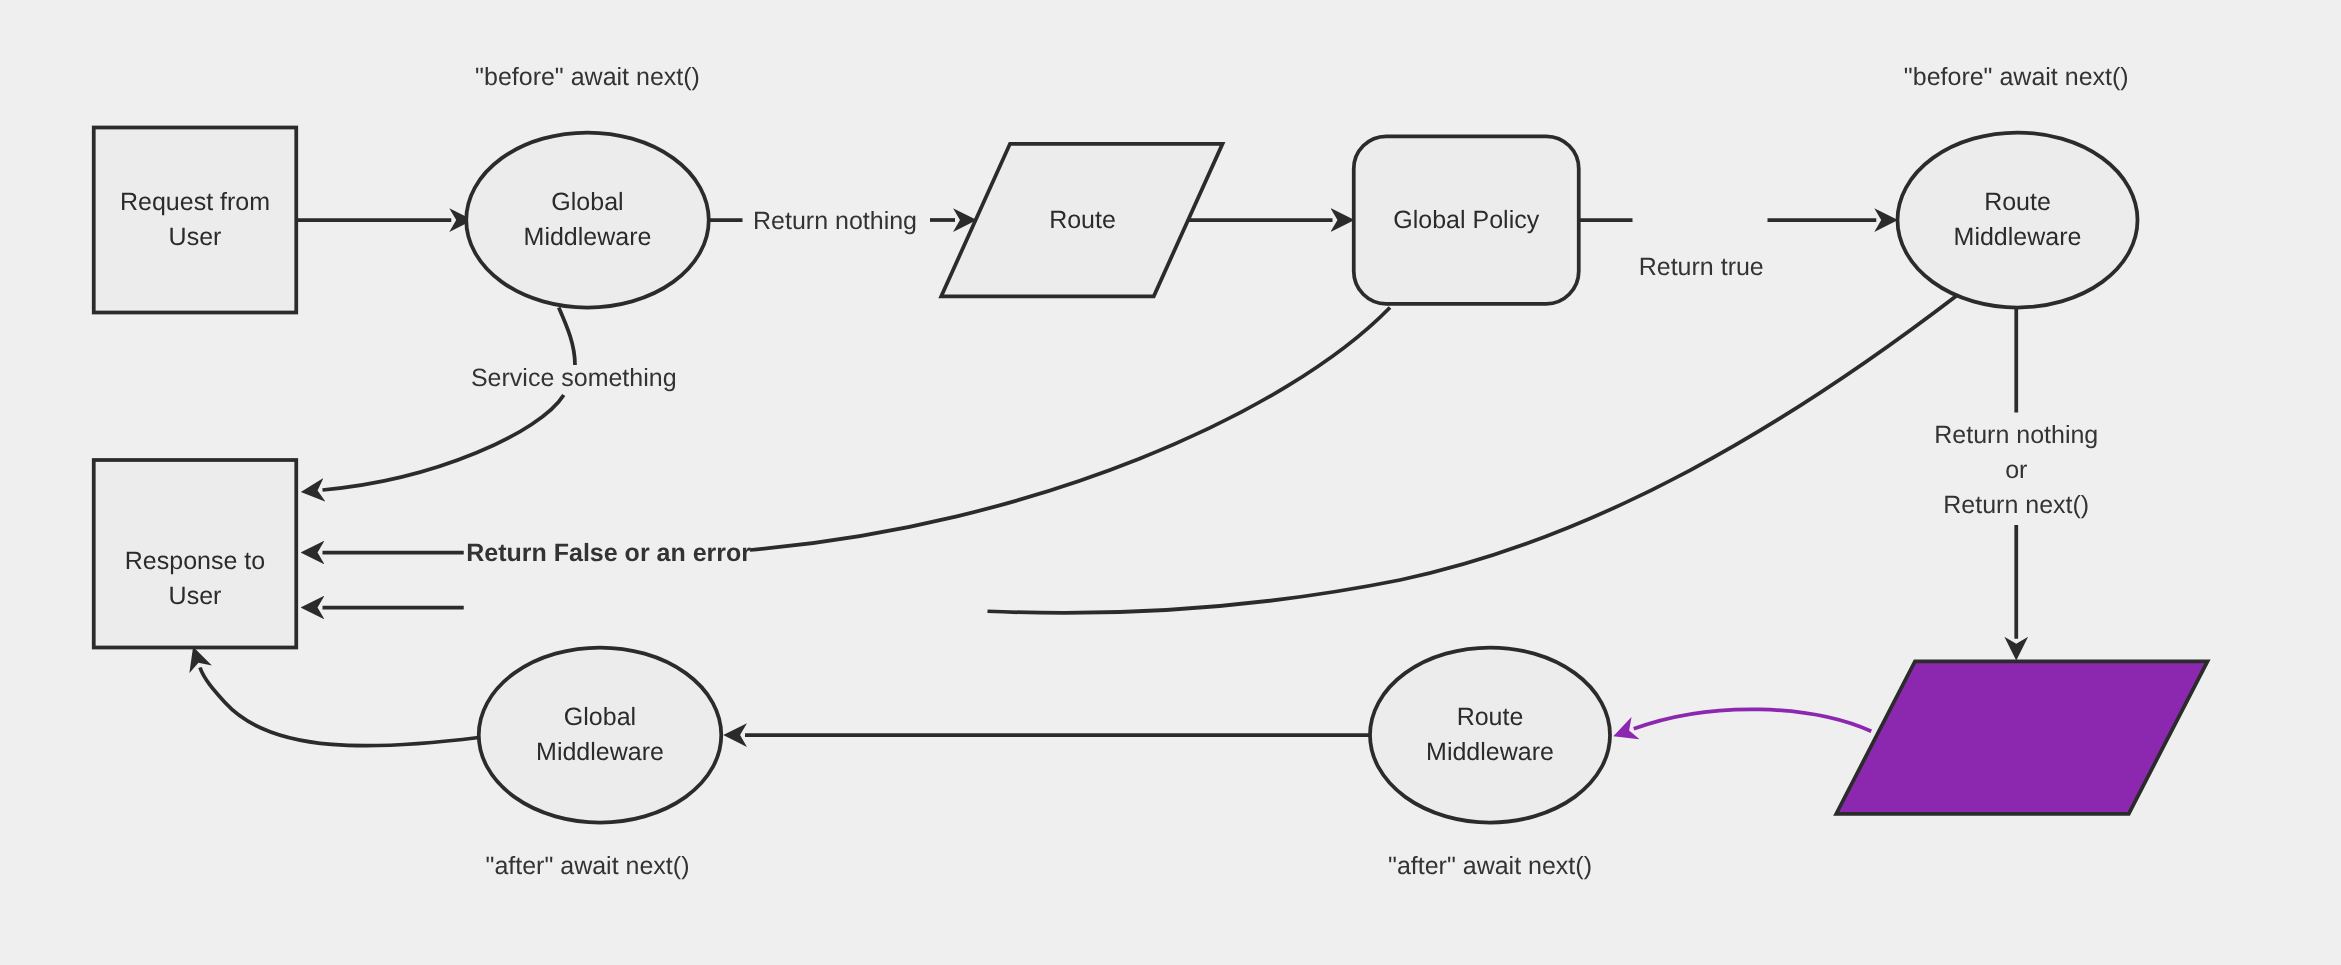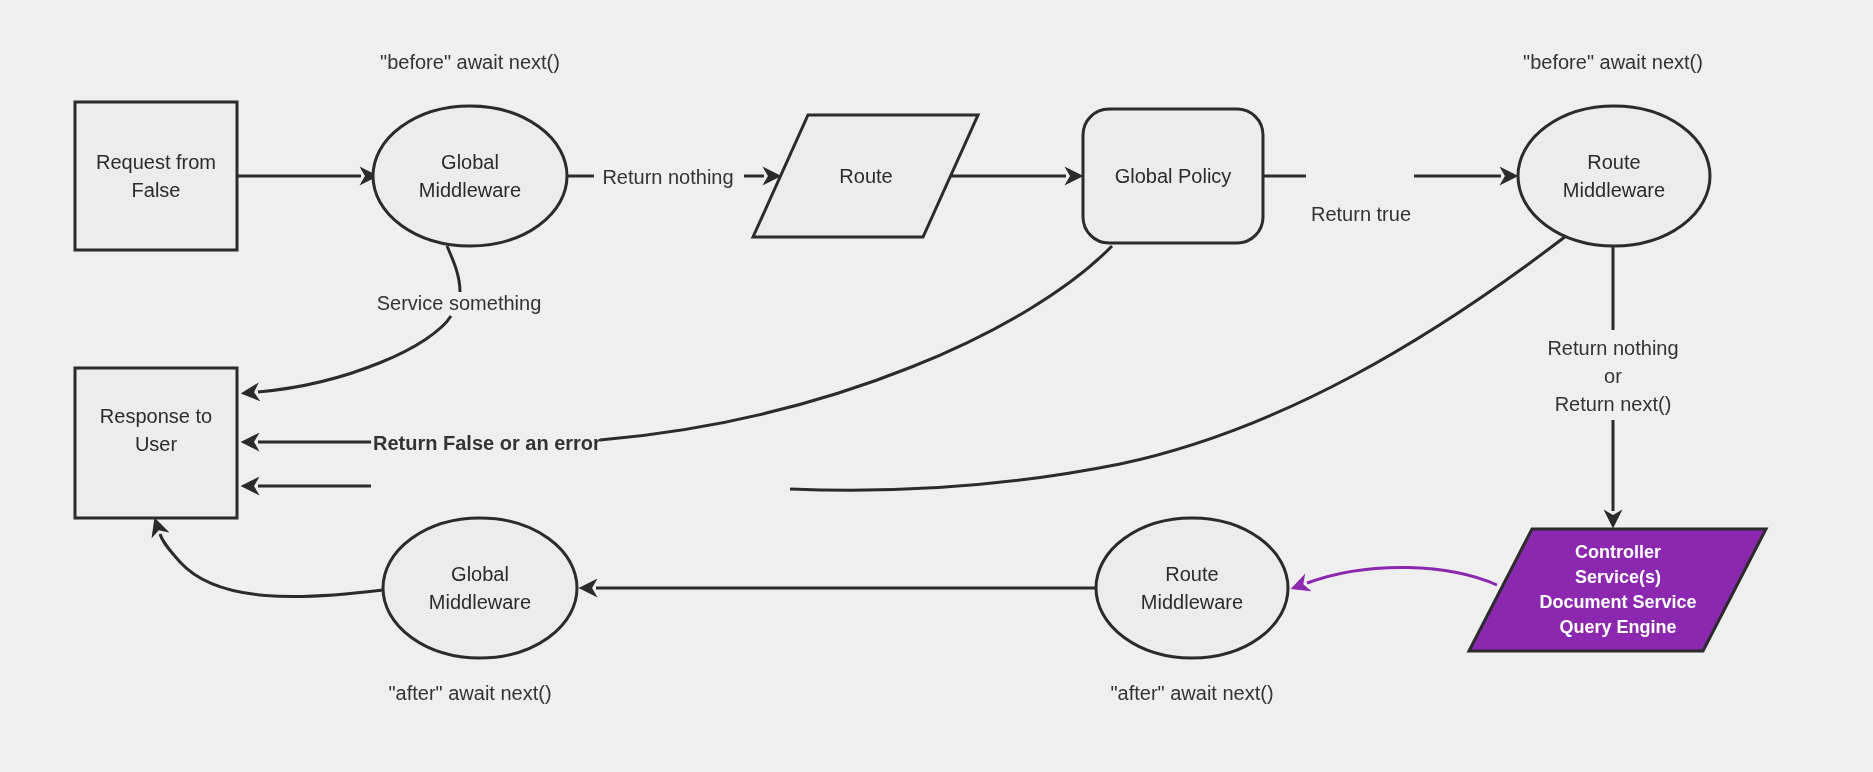--- a/index.html
+++ b/index.html
@@ -72,36 +72,32 @@
     <polygon class="node-shape" points="753,237 808,115 978,115 923,237"></polygon>
     <rect class="node-shape" x="1083" y="109" width="180" height="134" rx="26"></rect>
     <ellipse class="node-shape" cx="1614" cy="176" rx="96" ry="70"></ellipse>
     <polygon class="node-shape purple" points="1469,651 1532,529 1766,529 1703,651"></polygon>
     <ellipse class="node-shape" cx="1192" cy="588" rx="96" ry="70"></ellipse>
     <ellipse class="node-shape" cx="480" cy="588" rx="97" ry="70"></ellipse>
     <rect class="node-shape" x="75" y="368" width="162" height="150"></rect>
   </svg>
 
   <div class="label node-label" style="left:156px;top:176px;">Request from
-False</div>
+User</div>
   <div class="label node-label" style="left:470px;top:176px;">Global
 Middleware</div>
   <div class="label node-label" style="left:866px;top:176px;">Route</div>
   <div class="label node-label" style="left:1173px;top:176px;">Global Policy</div>
   <div class="label node-label" style="left:1614px;top:176px;">Route
 Middleware</div>
-  <div class="label purple-label" style="left:1618px;top:590px;">Controller
-Service(s)
-Document Service
-Query Engine</div>
   <div class="label node-label" style="left:1192px;top:588px;">Route
 Middleware</div>
   <div class="label node-label" style="left:480px;top:588px;">Global
 Middleware</div>
-  <div class="label node-label" style="left:156px;top:430px;">Response to
+  <div class="label node-label" style="left:156px;top:463px;">Response to
 User</div>
 
   <div class="label edge-label" style="left:470px;top:62px;">"before" await next()</div>
   <div class="label edge-label" style="left:1613px;top:62px;">"before" await next()</div>
   <div class="label edge-label" style="left:668px;top:177px;">Return nothing</div>
   <div class="label edge-label" style="left:1361px;top:177px;margin-top:37px;">Return true</div>
   <div class="label edge-label" style="left:459px;top:303px;">Service something</div>
   <div class="label edge-label left-anchor" style="left:373px;top:443px;font-weight:bold;">Return False or an error</div>
   <div class="label edge-label" style="left:1613px;top:376px;">Return nothing
 or

